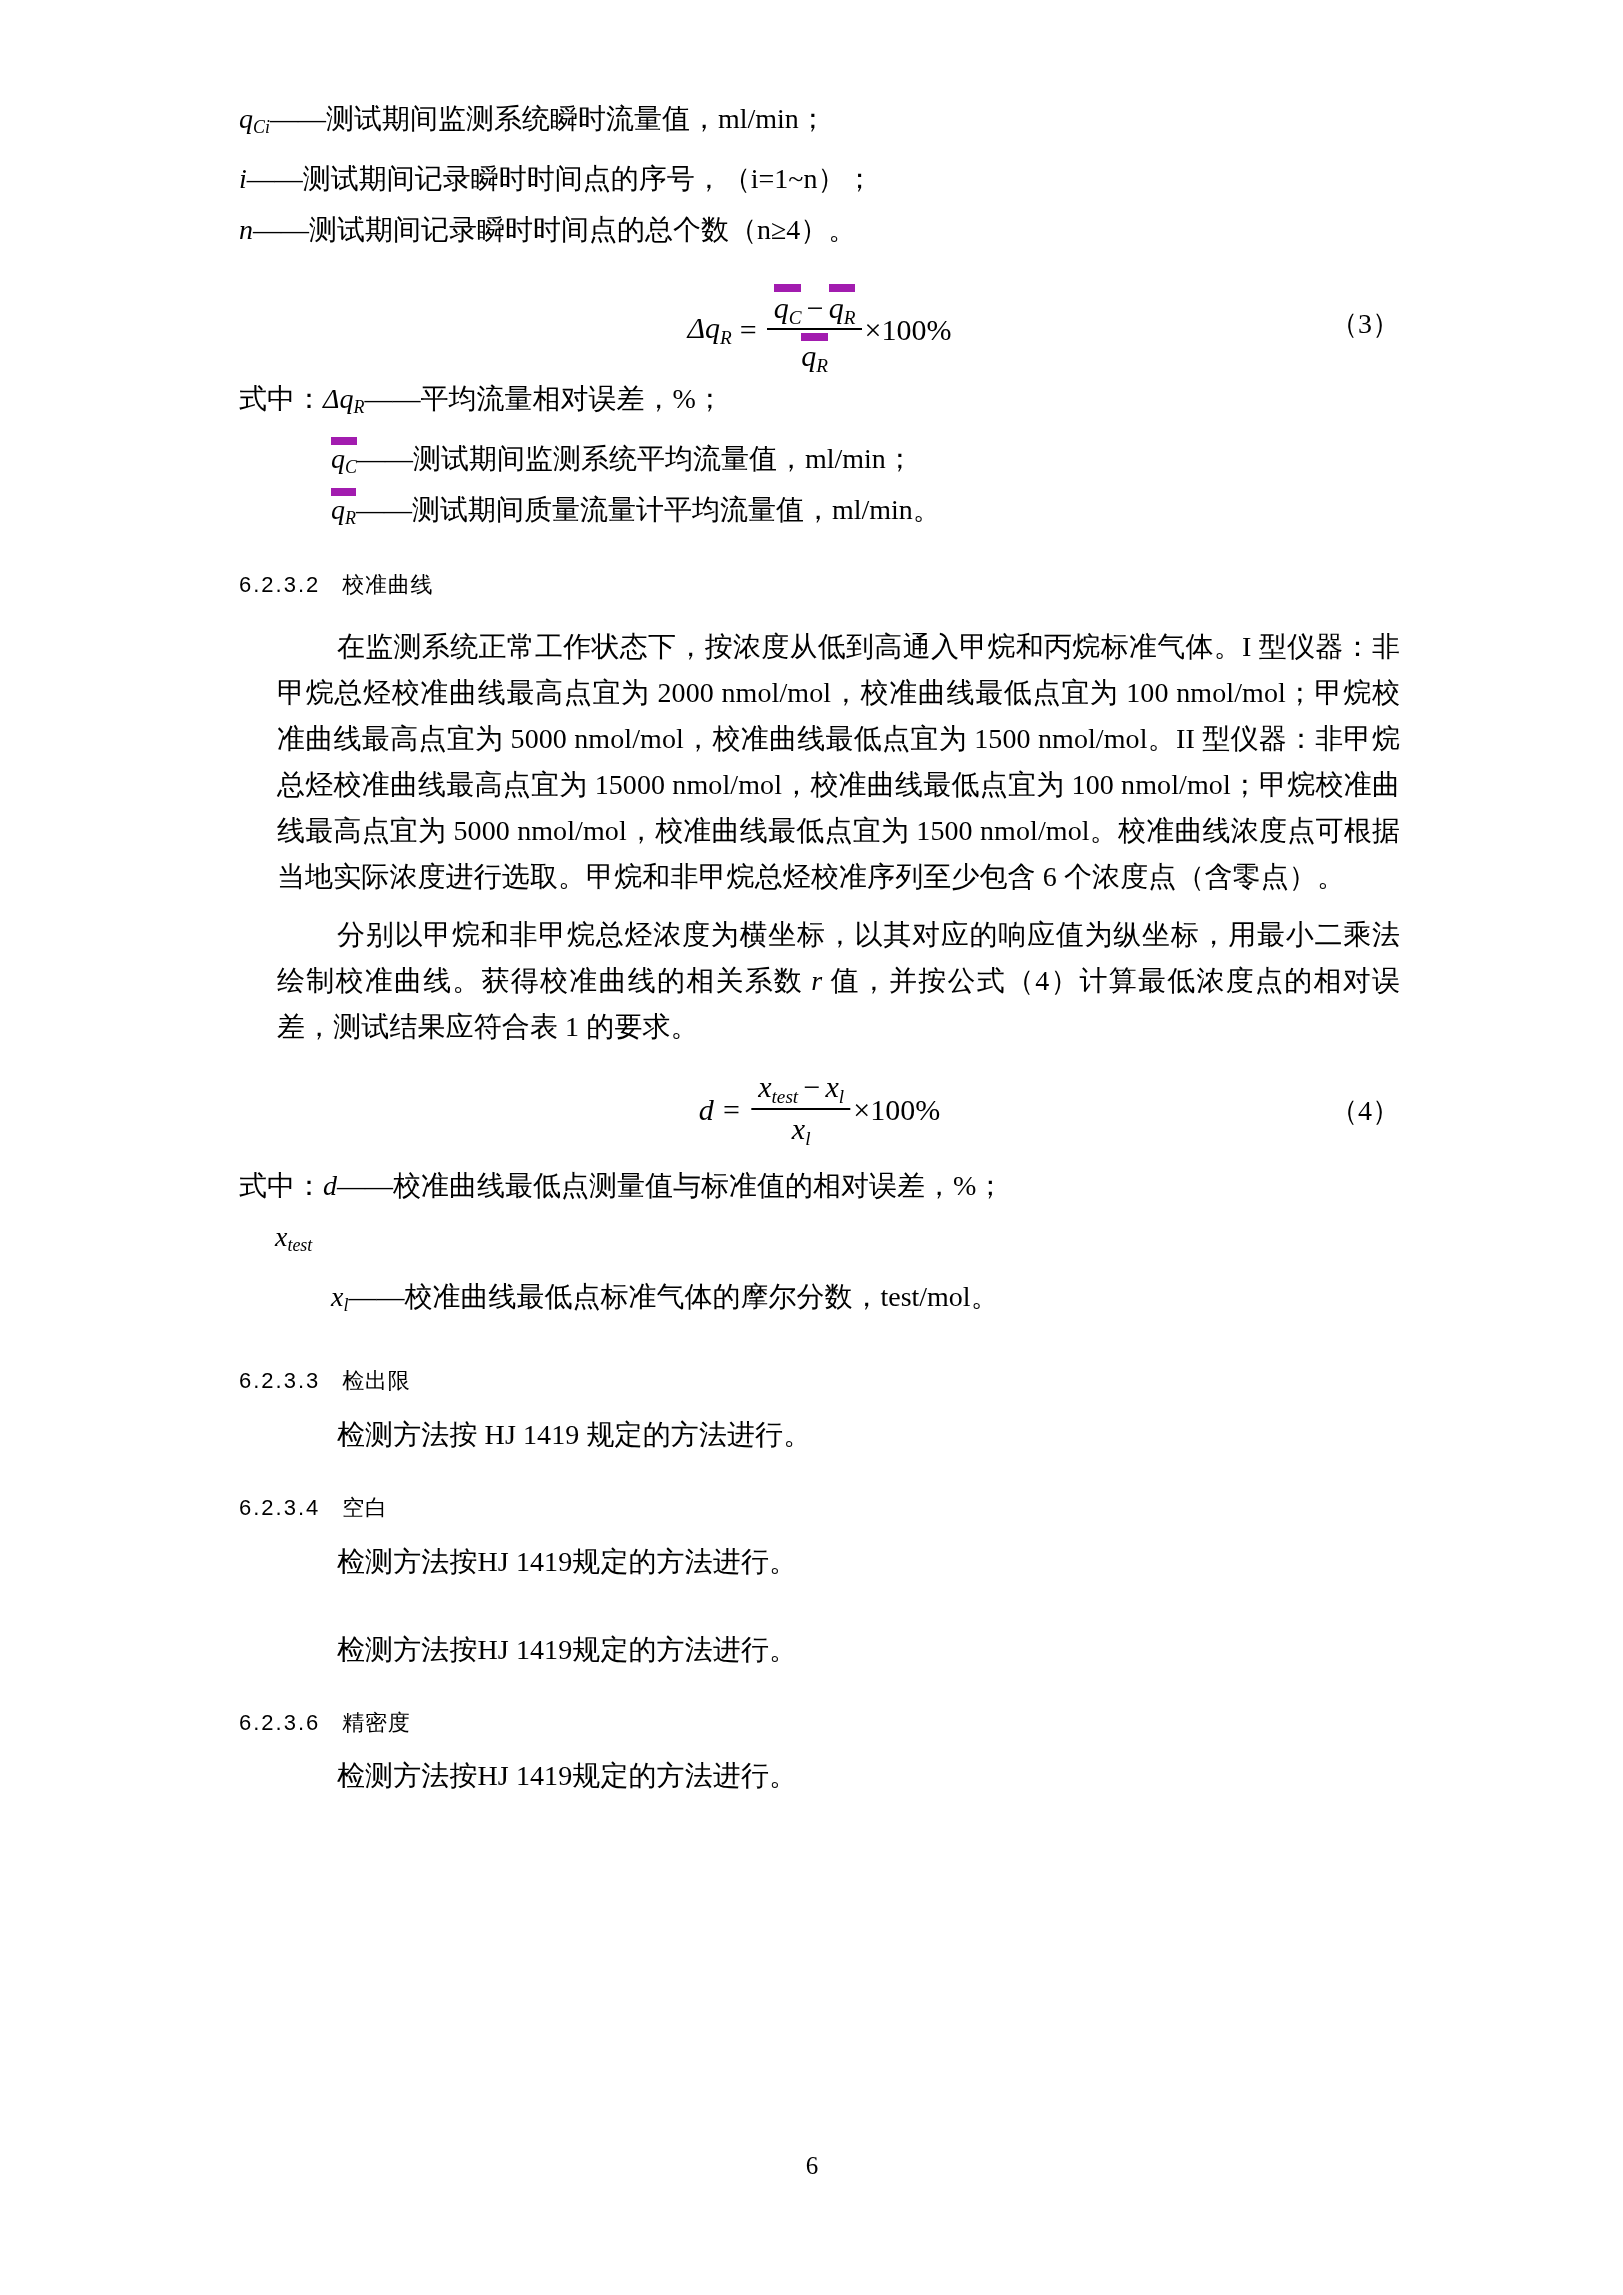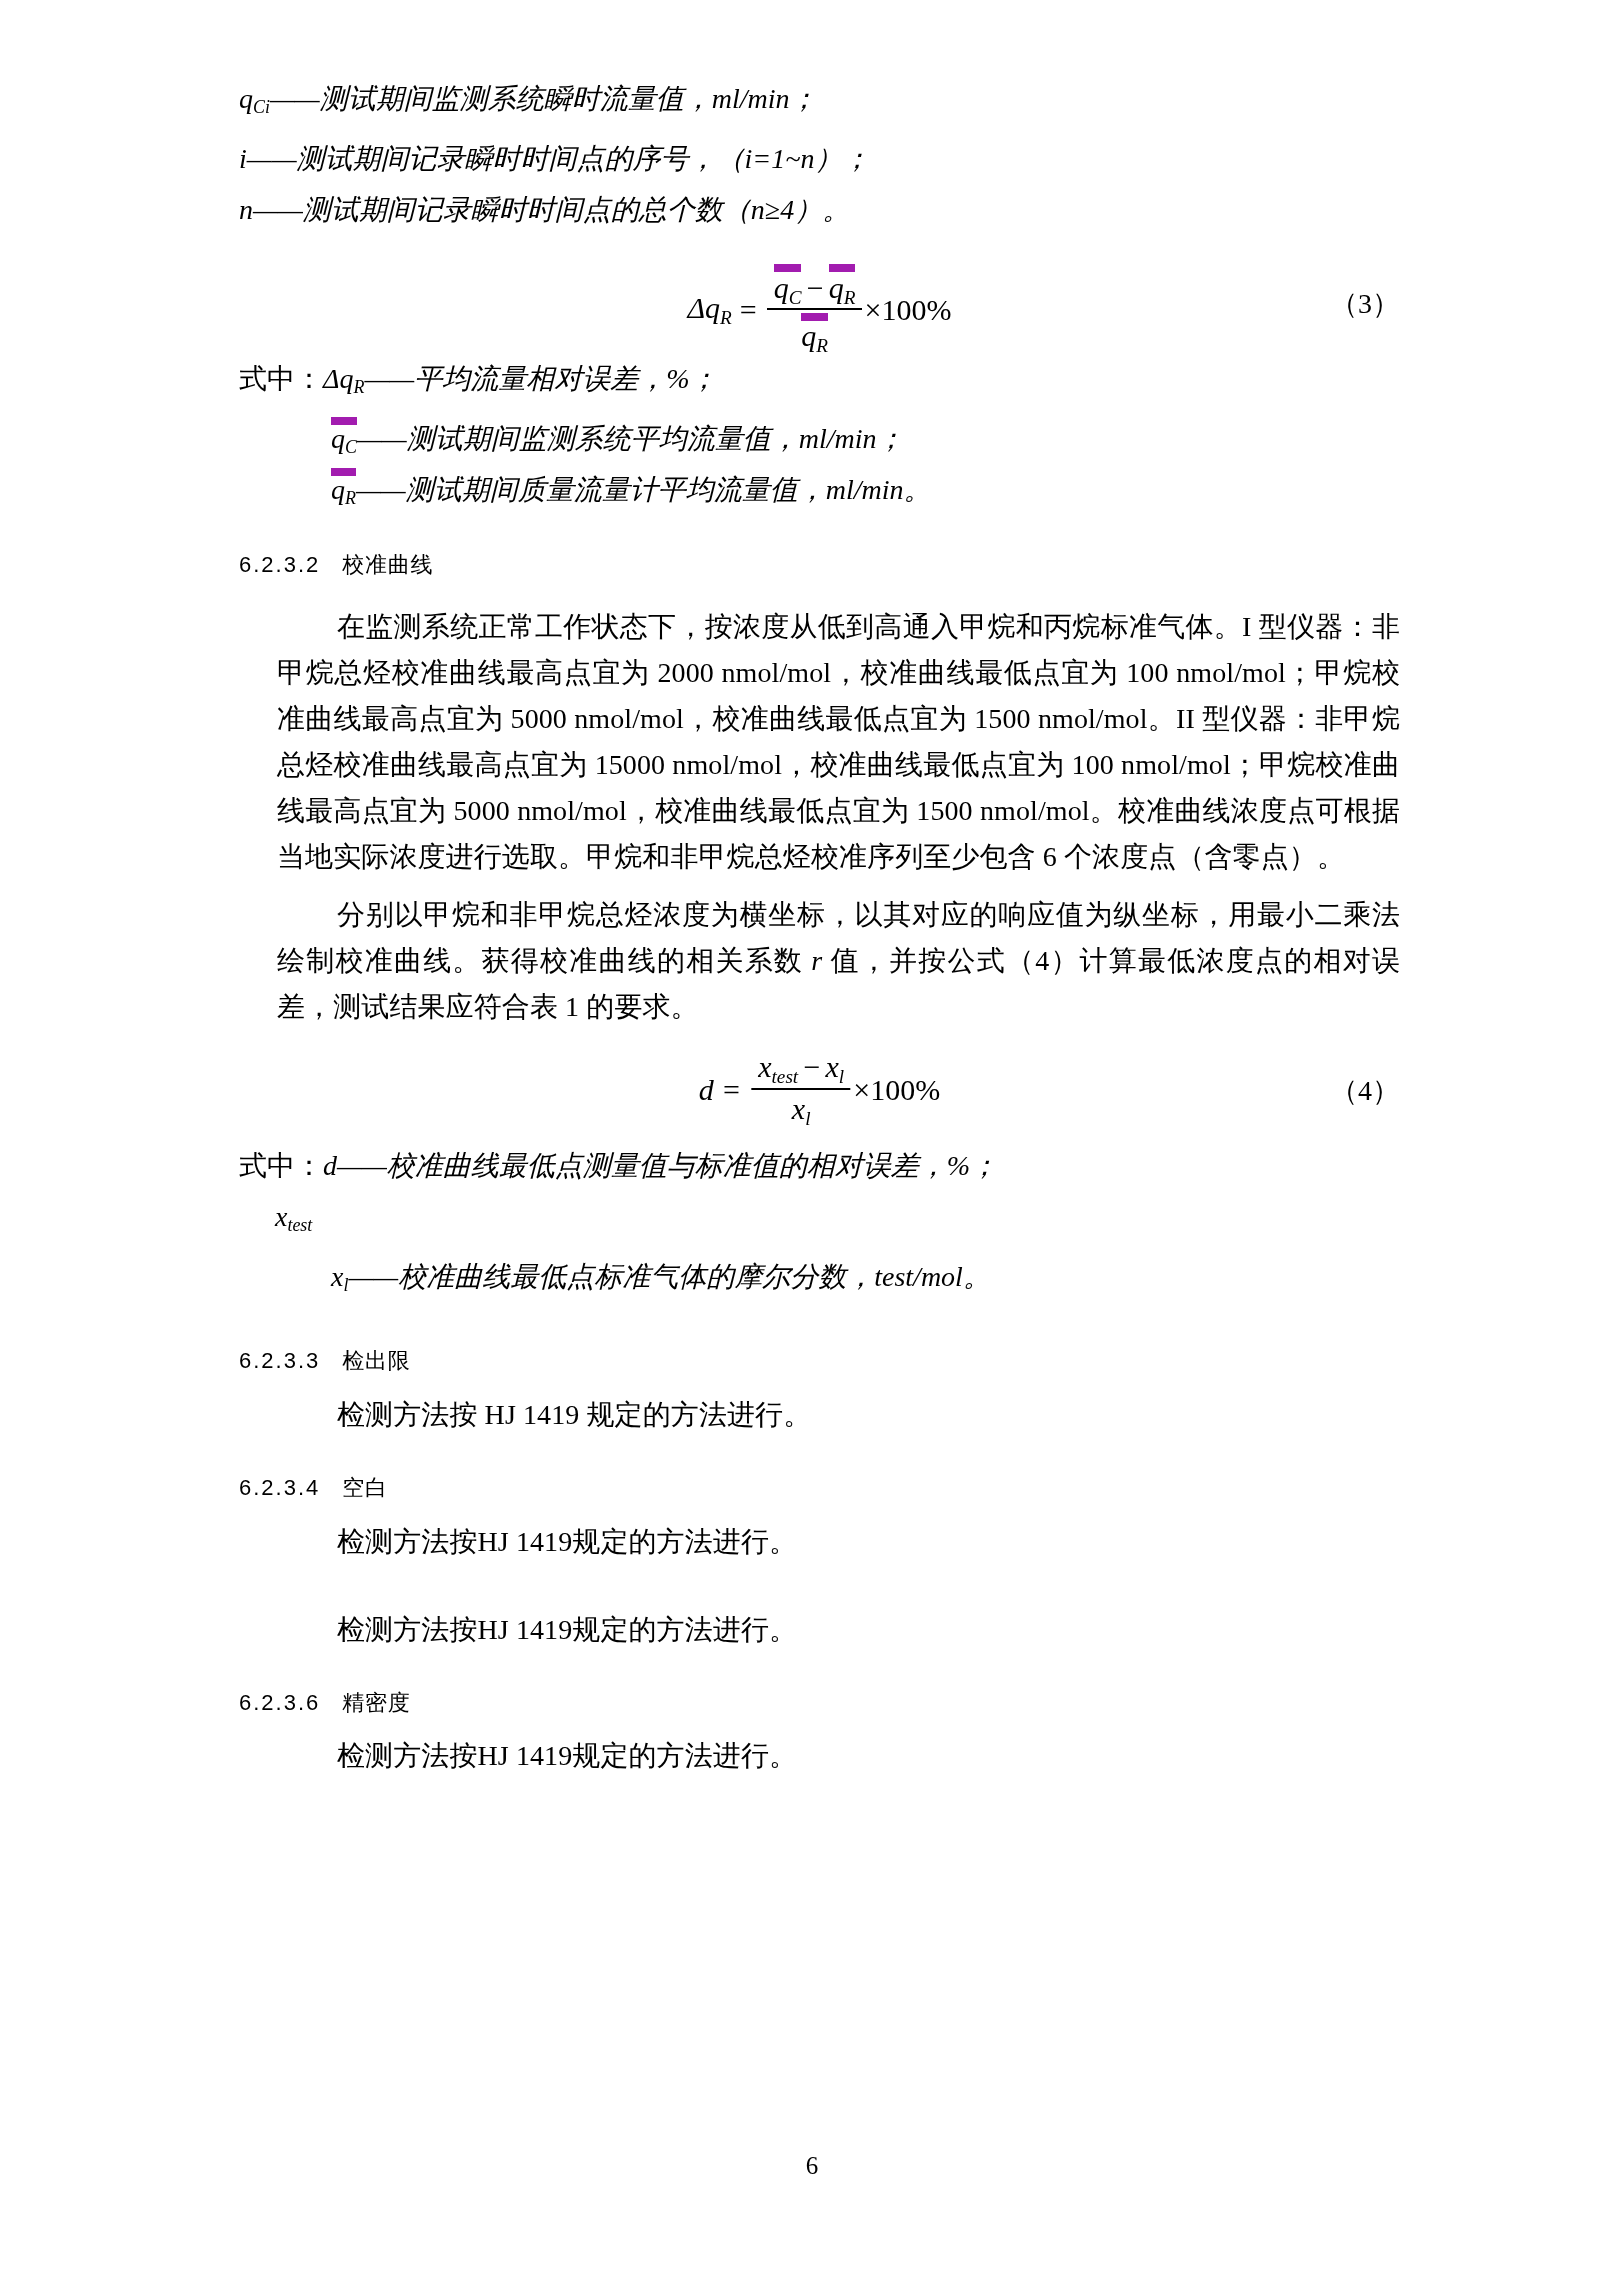--- a/index.html
+++ b/index.html
@@ -14,21 +14,21 @@
   .page {
     position: relative;
     width: 1624px;
     height: 2295px;
     background: #ffffff;
     overflow: hidden;
   }
   .content {
     position: absolute;
     left: 239px;
-    top: 73px;
+    top: 93px;
     width: 1161px;
   }
 
   
   .para {
     font-size: 28px;
     line-height: 46px;
     text-align: justify;
     text-justify: inter-ideograph;
     margin: 0;
@@ -48,21 +48,20 @@
     flex: 0 0 auto;
     white-space: pre;
   }
   .defrow .sym {
     flex: 0 0 auto;
     white-space: nowrap;
   }
   .defrow .desc {
     flex: 1 1 auto;
     white-space: nowrap;
-    font-style: italic;
   }
 
   
   .mi {
     font-family: "Liberation Serif", "DejaVu Serif", serif;
     font-style: italic;
   }
   .mn, .mo {
     font-family: "Liberation Serif", "DejaVu Serif", serif;
     font-style: normal;

